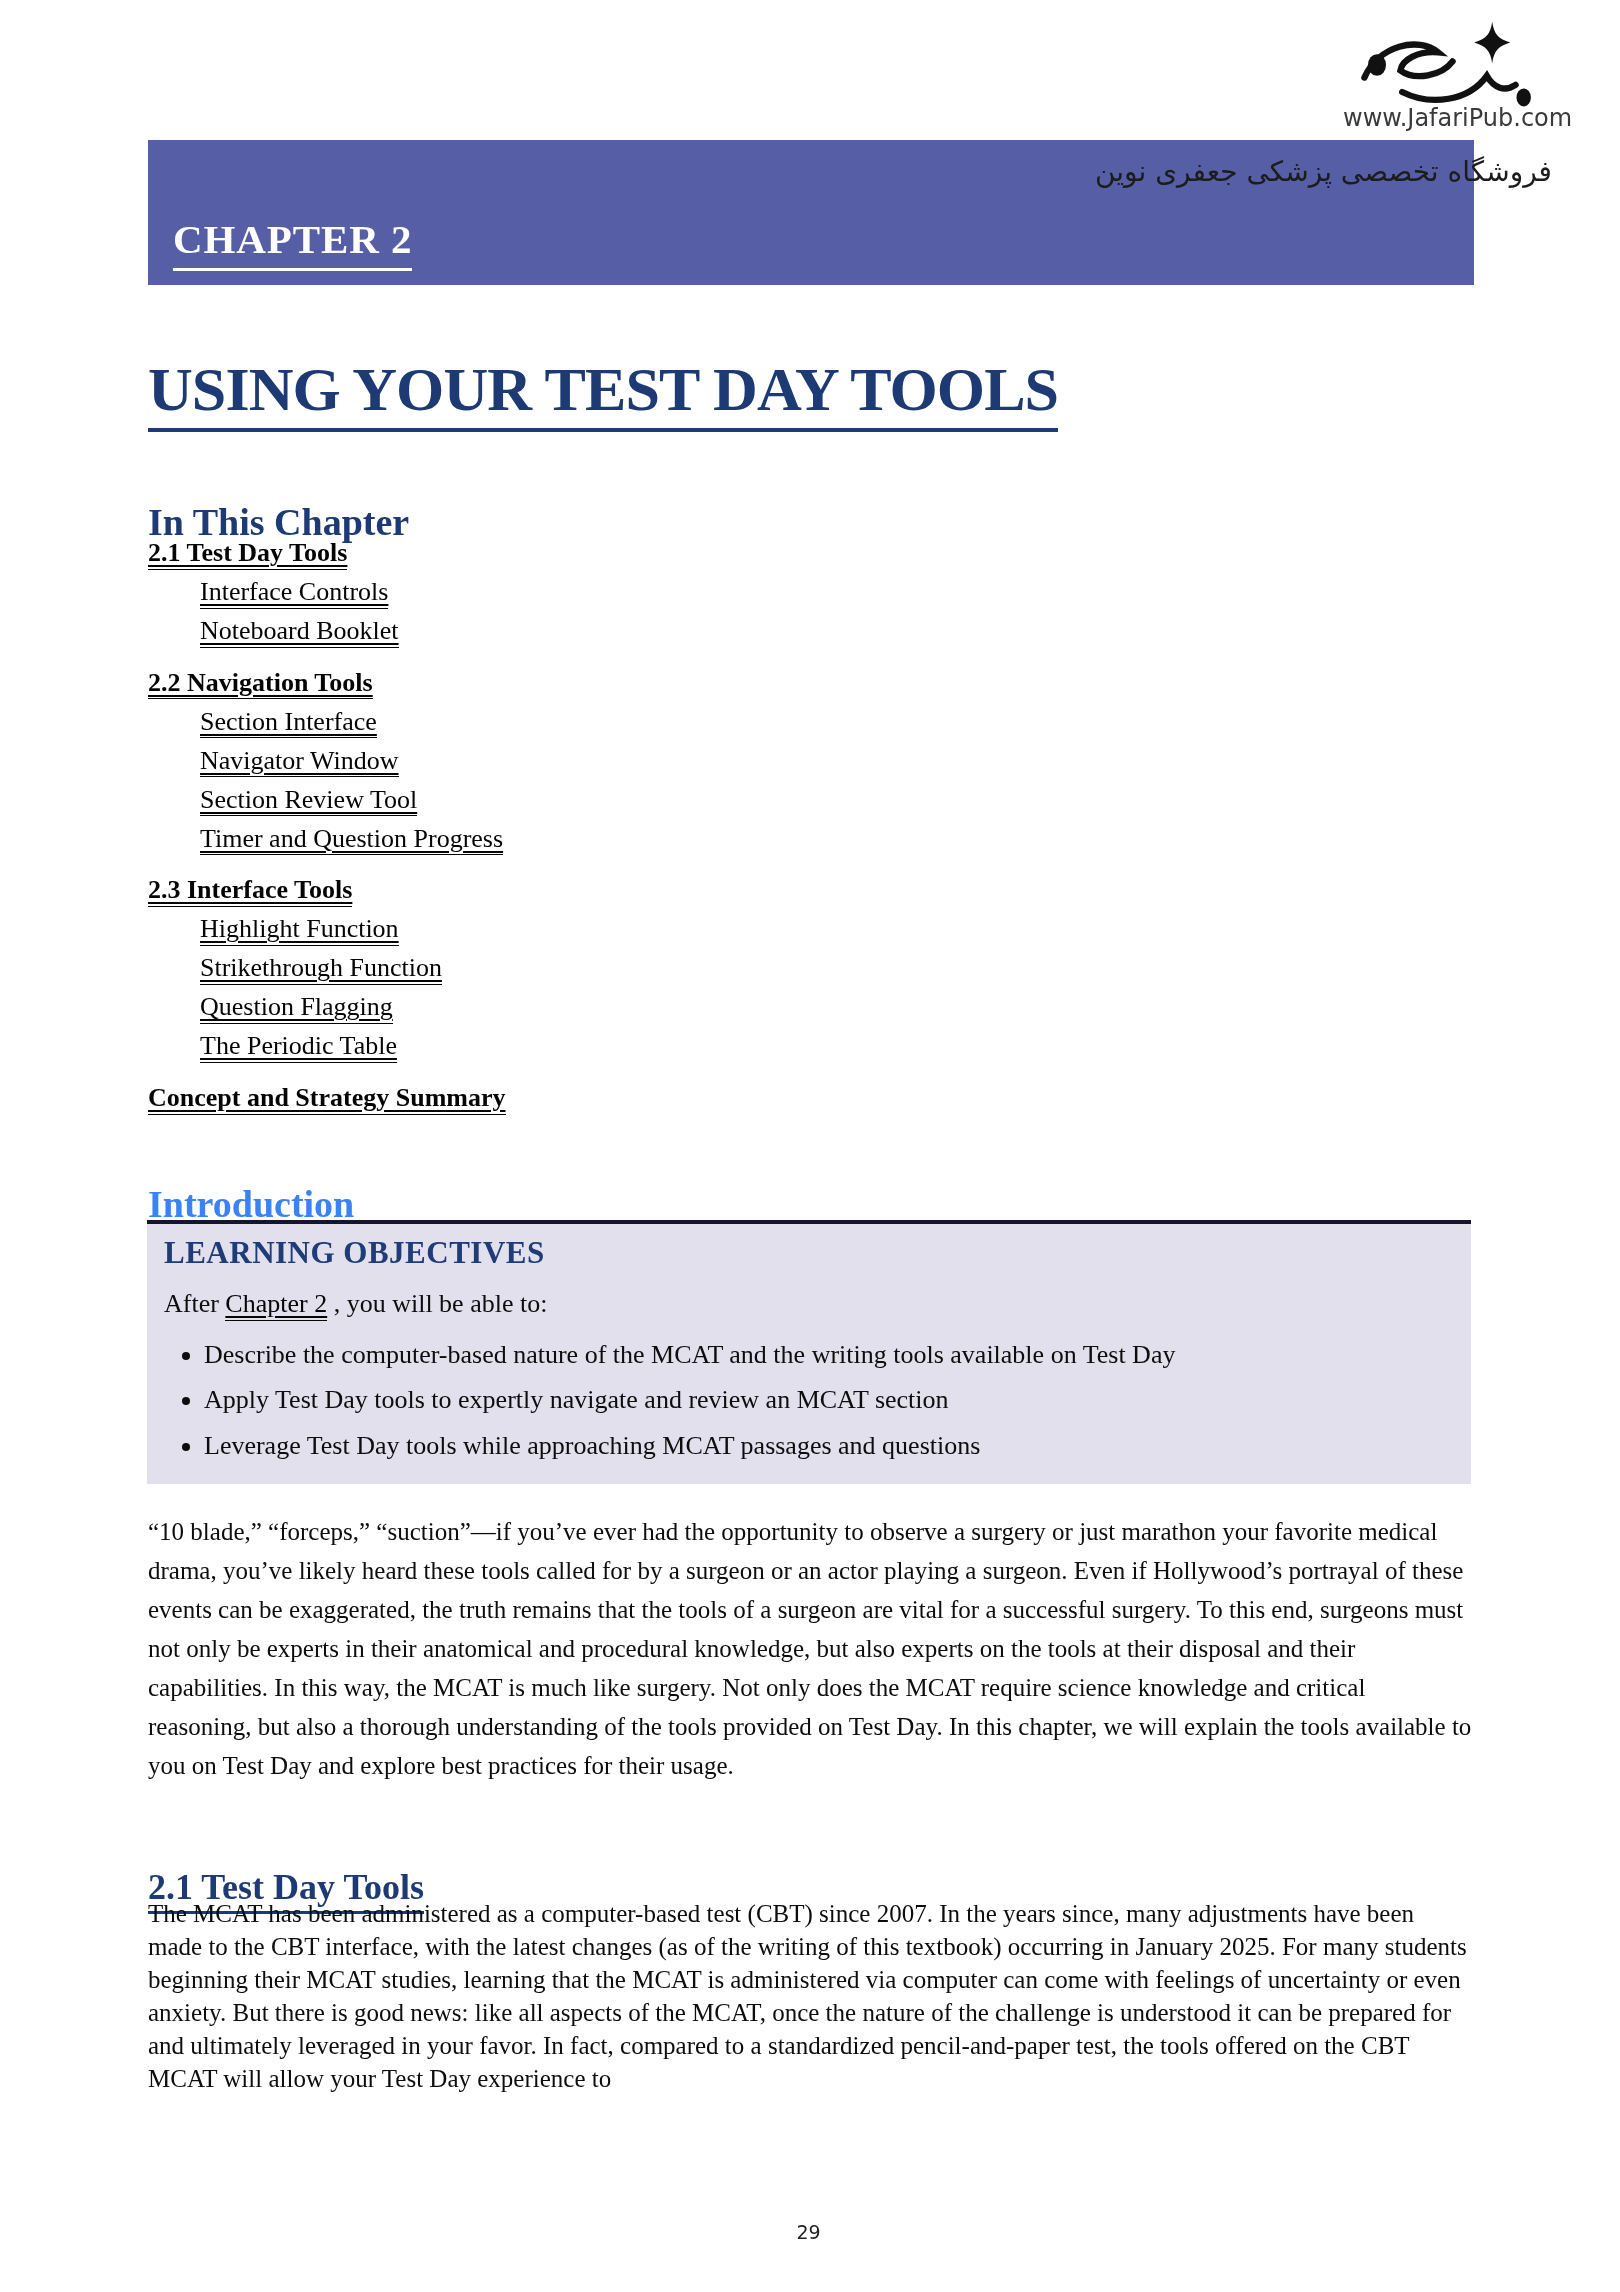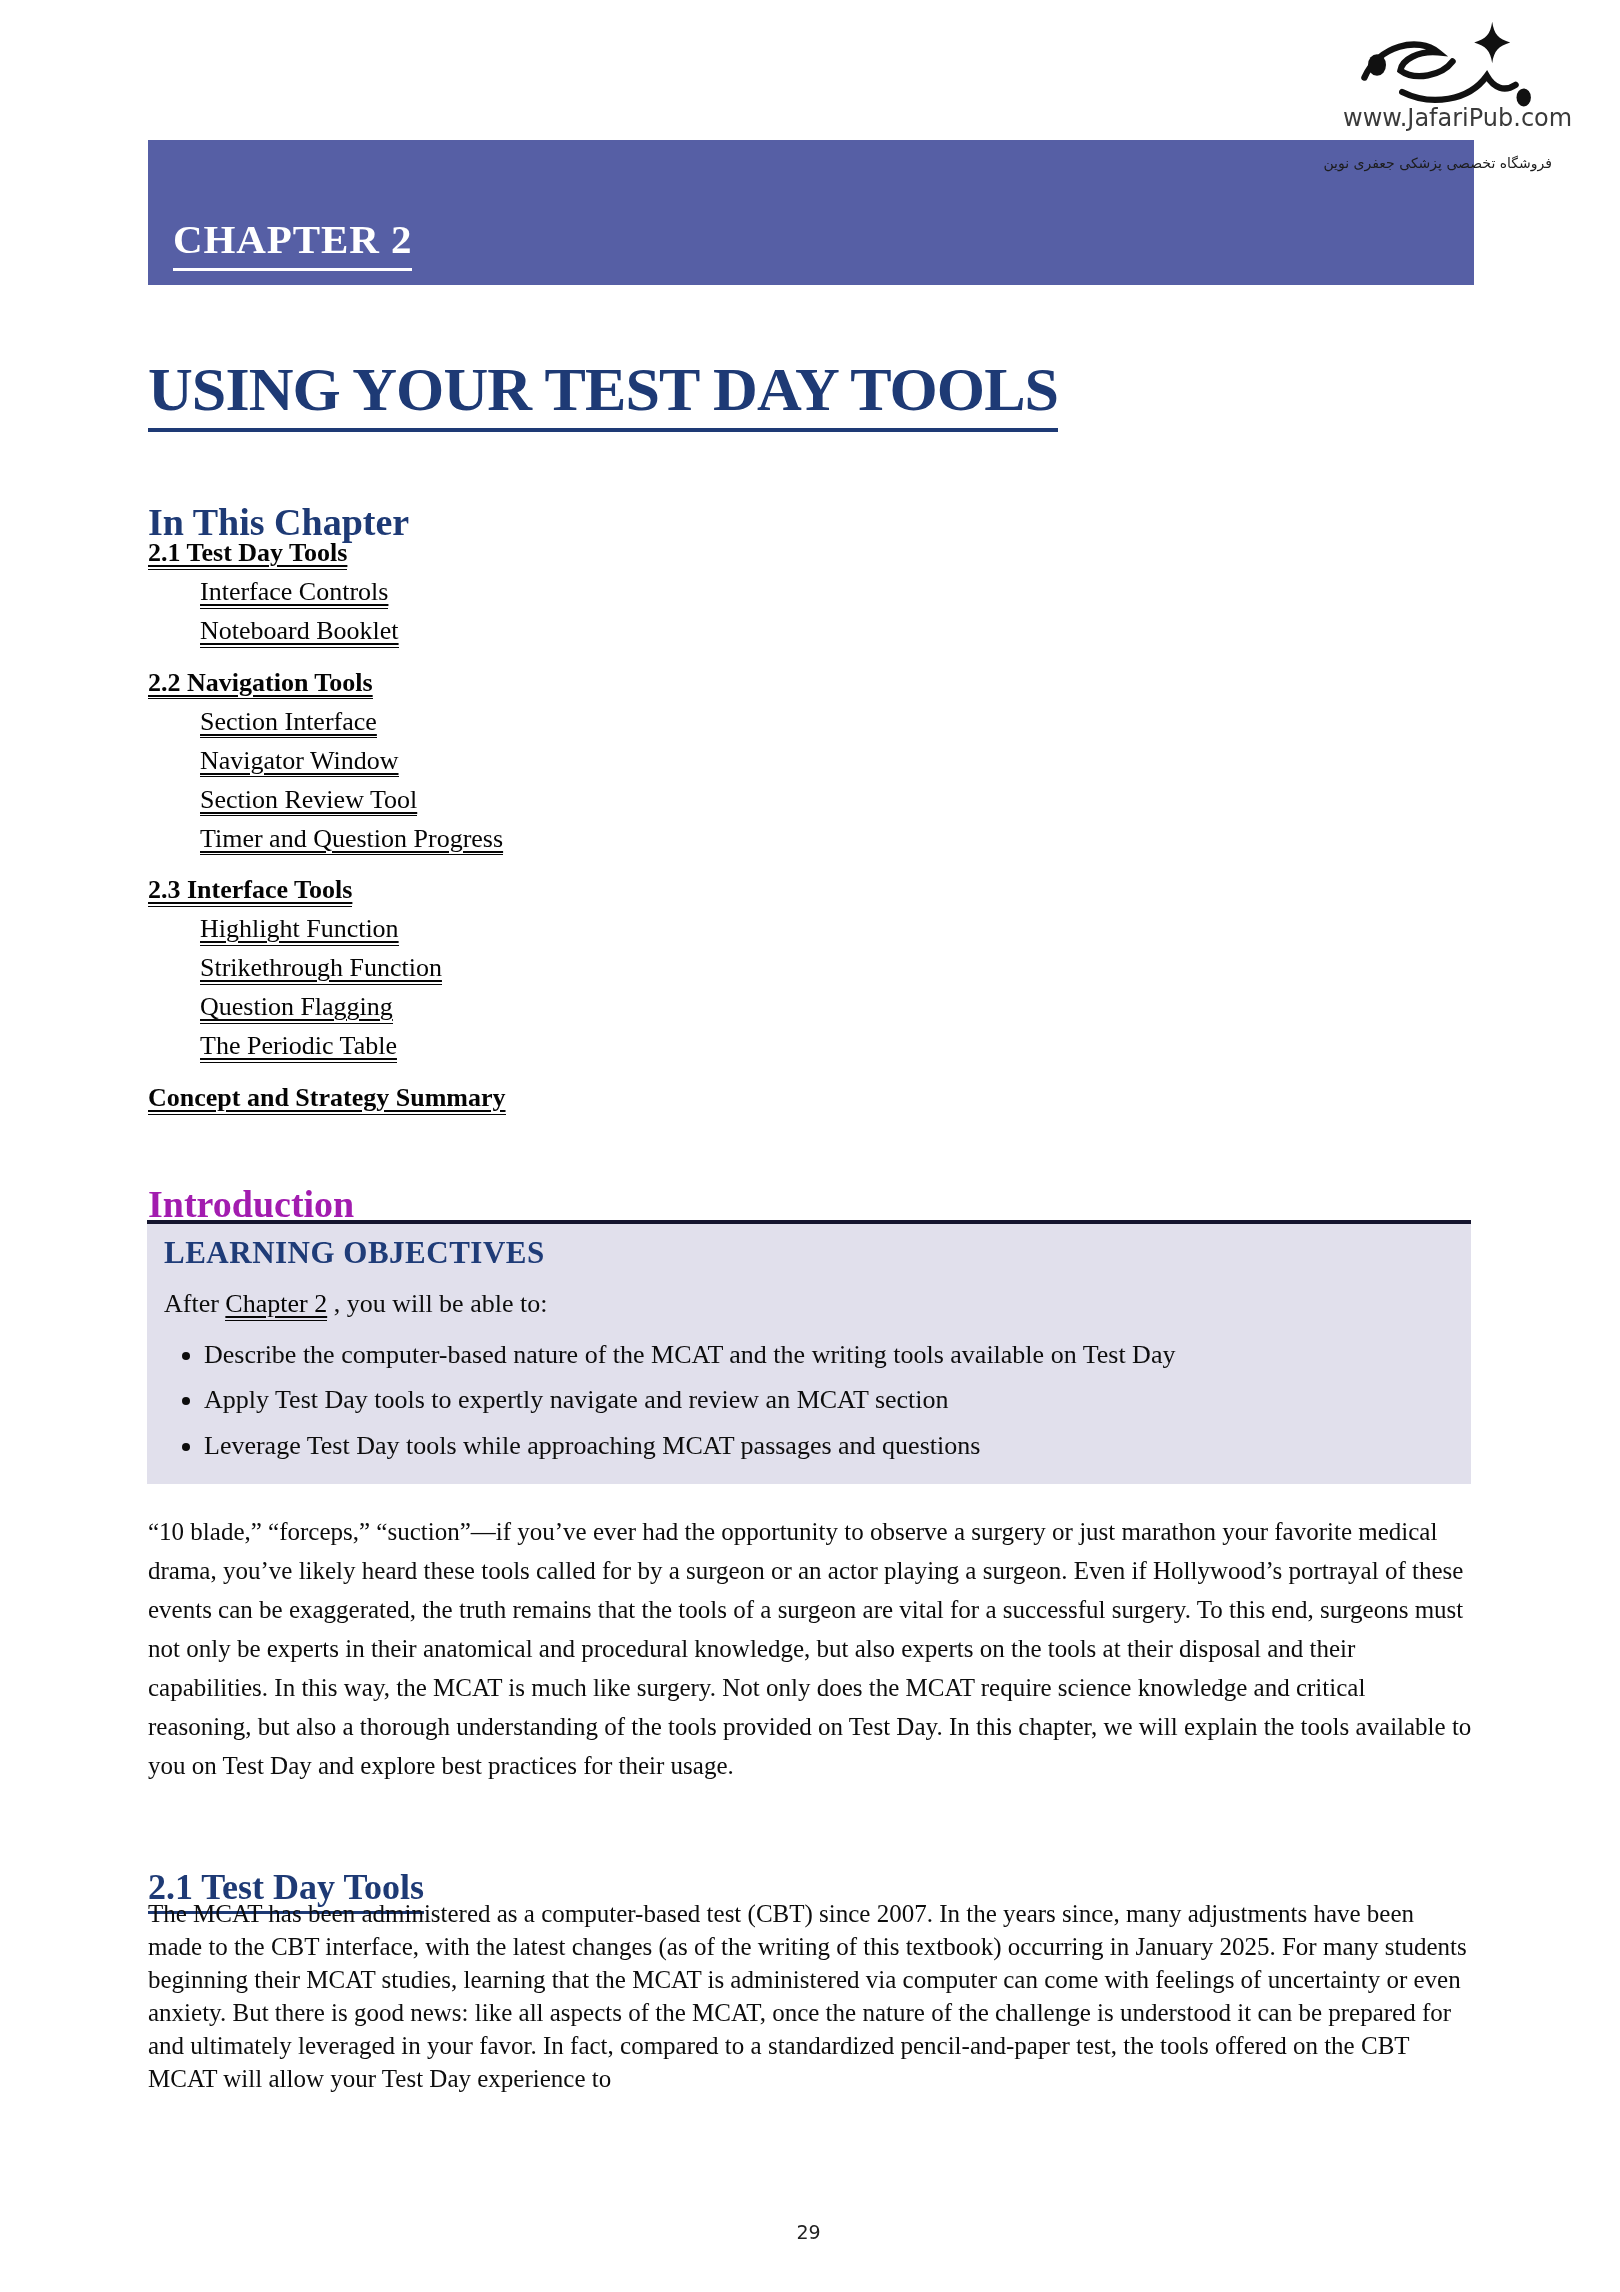--- a/index.html
+++ b/index.html
@@ -10,21 +10,21 @@
   }
   
   .logo-wrap{position:absolute;left:1350px;top:20px;width:198px;height:99px;z-index:3;}
   .site-url{
     position:absolute;left:1343px;top:104px;width:212px;text-align:center;
     font-family:"DejaVu Sans","Liberation Sans",sans-serif;
     font-size:24px;color:#3a3a3a;letter-spacing:0px;z-index:3;
   }
   .fa-tagline{
     position:absolute;right:68px;top:155px;width:468px;text-align:right;direction:rtl;
-    font-family:"DejaVu Sans",sans-serif;font-size:14px;color:#1c1c1c;z-index:3;
+    font-family:"DejaVu Sans",sans-serif;font-size:28px;color:#1c1c1c;z-index:3;
   }
   
   .band{
     position:absolute;left:148px;top:140px;width:1326px;height:145px;
     background:#565fa5;z-index:1;
   }
   .chapter-label{
     position:absolute;left:25px;top:75px;
     font-size:41px;font-weight:bold;color:#ffffff;letter-spacing:0.9px;
     border-bottom:3.6px solid #ffffff;padding-bottom:4.5px;
@@ -46,21 +46,21 @@
   .toc-gap{margin-top:12.6px;}
   .lnk{
     display:inline-block;color:#050505;
     text-decoration:underline;text-decoration-thickness:1.8px;text-underline-offset:3.6px;
     border-bottom:1.8px solid #050505;padding-bottom:0.9px;line-height:1.15;
   }
   .bold{font-weight:bold;}
   
   .intro-heading{
     position:absolute;left:148px;top:1150px;
-    font-size:38px;font-weight:bold;color:#a21caf;
+    font-size:38px;font-weight:bold;color:#3b82f6;
   }
   .lo-box{
     position:absolute;left:147px;top:1220px;width:1324px;height:264px;
     background:#e1e0ec;border-top:4.5px solid #15152e;box-sizing:border-box;
     padding:10.8px 18px 0 17px;
   }
   .lo-heading{
     margin:0;font-size:31px;font-weight:bold;color:#1f3c78;letter-spacing:0.5px;
   }
   .lo-intro{margin:18px 0 0 0;font-size:26px;color:#0d0d0d;}

